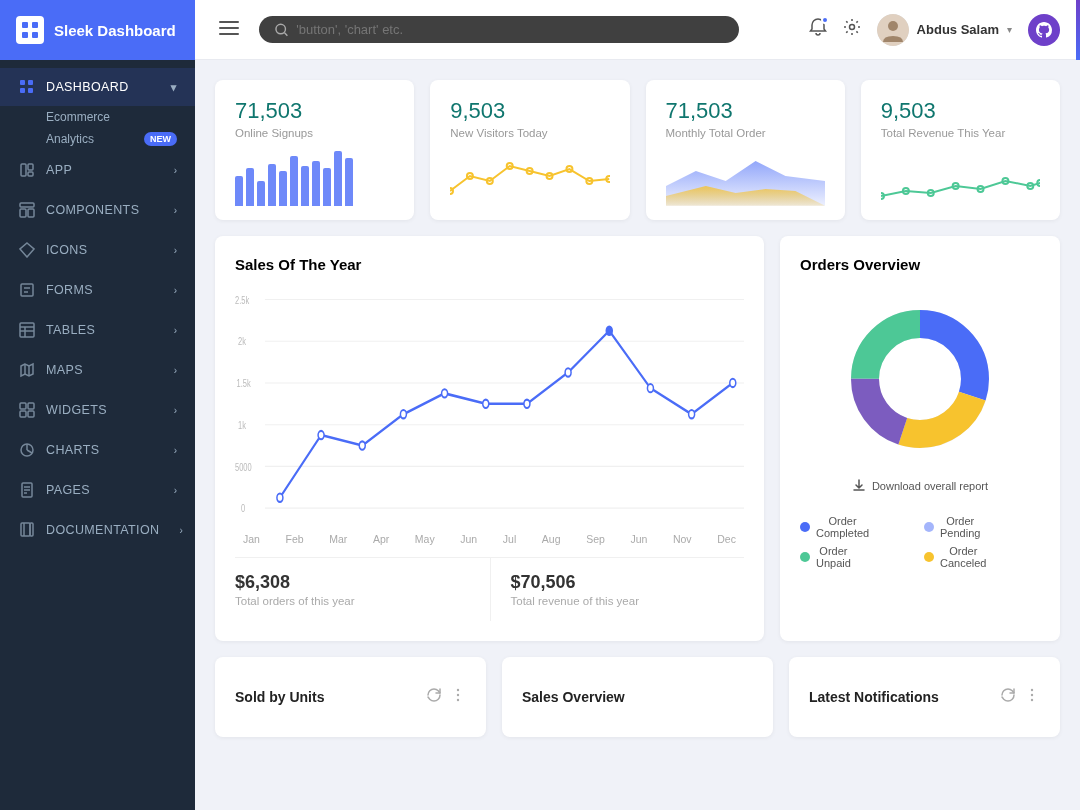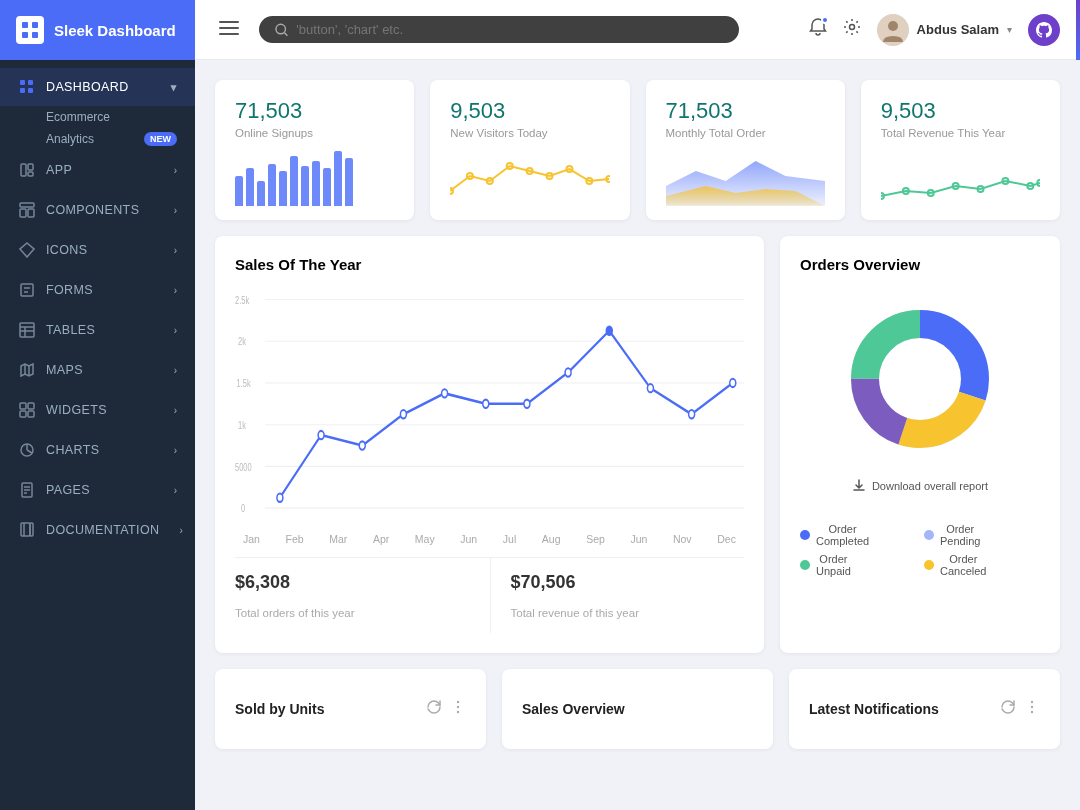--- a/index.html
+++ b/index.html
@@ -173,21 +173,21 @@
       box-shadow: 0 1px 4px rgba(0,0,0,0.06);
       display: flex; flex-direction: column; align-items: center; text-align: center;
     }
     .donut-wrapper { width: 160px; height: 160px; margin: 10px 0 14px; }
 
     .download-btn {
       display: flex; align-items: center; gap: 6px;
       font-size: 11px; color: #555; cursor: pointer;
       padding: 6px 0; margin-bottom: 12px;
     }
-    .legend-grid { display: grid; grid-template-columns: 1fr 1fr; gap: 6px 8px; width: 100%; margin-top: 12px; }
+    .legend-grid { display: grid; grid-template-columns: 1fr 1fr; gap: 6px 8px; width: 100%; margin-top: 4px; }
     .legend-item { display: flex; align-items: center; gap: 6px; font-size: 11px; color: #555; }
     .legend-dot { width: 10px; height: 10px; border-radius: 50%; flex-shrink: 0; }
 
     
     .bottom-row { display: grid; grid-template-columns: 1fr 1fr 1fr; gap: 16px; }
     .bottom-card {
       background: #fff; border-radius: 8px; padding: 18px 20px;
       box-shadow: 0 1px 4px rgba(0,0,0,0.06);
       height: 80px; display: flex; align-items: center; justify-content: space-between;
     }
@@ -196,21 +196,21 @@
     .icon-btn { cursor: pointer; }
 
     
     .totals-row {
       display: grid; grid-template-columns: 1fr 1fr;
       border-top: 1px solid #f0f0f0; margin-top: 8px;
     }
     .total-item { padding: 14px 0; }
     .total-item + .total-item { border-left: 1px solid #f0f0f0; padding-left: 20px; }
     .total-num { font-size: 18px; font-weight: 700; color: #333; }
-    .total-label { font-size: 11.5px; color: #aaa; margin-top: 14px; }
+    .total-label { font-size: 11.5px; color: #aaa; margin-top: 2px; }
 
     .chevron-down { font-size: 11px; }
   </style>
 </head>
 <body>
 
 <aside class="sidebar">
   <div class="sidebar-header">
     <div class="sidebar-logo">
       <svg viewBox="0 0 18 18" fill="none">

